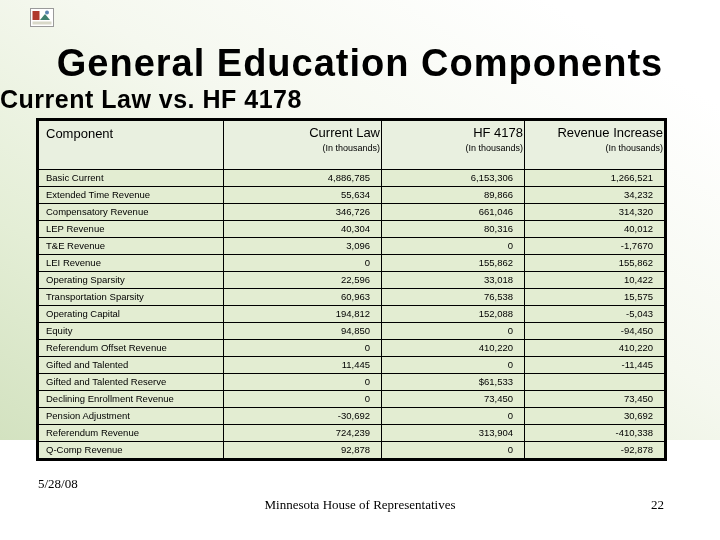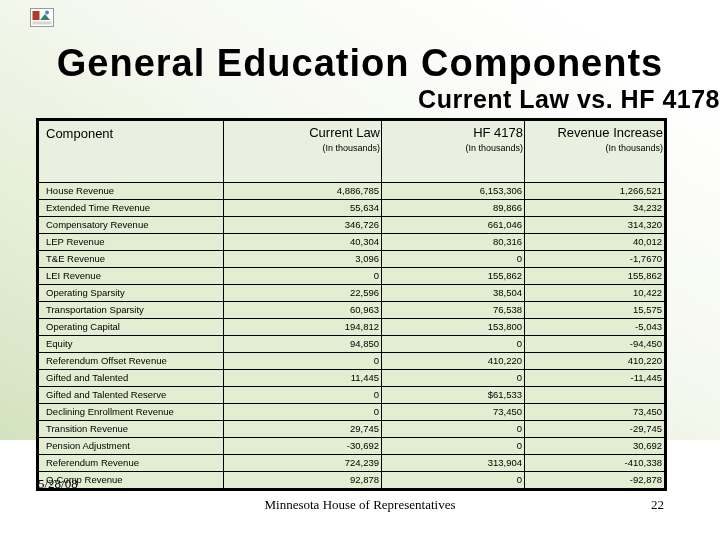--- a/index.html
+++ b/index.html
@@ -7,36 +7,36 @@
   .slide{
     position:relative;width:720px;height:440px;
     background:linear-gradient(to bottom left,#ffffff 12%,#f5f8ef 45%,#e4eed6 75%,#d3e2c0 100%);
   }
   .broken-img{position:absolute;left:30px;top:8px;width:24px;height:19px;}
   .slide-title{
     position:absolute;top:44px;left:0;right:0;margin:0;text-align:center;
     font-size:38px;line-height:1;font-weight:900;letter-spacing:1px;
   }
   .slide-subtitle{
-    position:absolute;top:87px;left:0;right:0;margin:0;text-align:right;
+    position:absolute;top:87px;left:0;right:0;margin:0;text-align:left;
     font-size:25px;line-height:1;font-weight:900;letter-spacing:0.5px;
   }
   table.rev{
     position:absolute;left:36px;top:118px;width:628px;
     border-collapse:collapse;table-layout:fixed;
     border:3px solid #000;background:#e6efd9;
   }
   table.rev th,table.rev td{border:1.6px solid #000;overflow:hidden;white-space:nowrap;}
   thead th{height:40px;font-weight:normal;background:#e9f0e0;}
-  th.comp-h{text-align:left;vertical-align:top;padding:5px 0 16px 7px;font-size:13px;}
+  th.comp-h{text-align:left;vertical-align:top;padding:5px 0 3px 7px;font-size:13px;}
   th.num-h{text-align:right;vertical-align:top;padding-top:4px;font-size:13px;}
   .subunit{font-size:9px;margin-top:3px;}
   tbody td{height:16px;line-height:16px;font-size:9.5px;background:#e3edd2;}
   td.label-col{text-align:left;padding:0 0 0 7px;}
-  td.num-col{text-align:right;padding:0 2px 0 0;}
+  td.num-col{text-align:right;padding:0 11px 0 0;}
   .footer-date{position:absolute;left:38px;top:476px;font-family:Liberation Serif, serif;font-size:13px;}
   .footer-org{position:absolute;left:0;right:0;top:497px;text-align:center;font-family:"Liberation Serif",serif;font-size:13px;}
   .footer-page{position:absolute;right:56px;top:497px;font-family:"Liberation Serif",serif;font-size:13px;}
 </style>
 </head>
 <body>
 
 <div class="slide">
 
   <span class="broken-img">
@@ -73,21 +73,21 @@
           <div class="subunit">(In thousands)</div>
         </th>
         <th class="num-h">
           <div>Revenue Increase</div>
           <div class="subunit">(In thousands)</div>
         </th>
       </tr>
     </thead>
     <tbody>
         <tr>
-          <td class="label-col">House Revenue</td>
+          <td class="label-col">Basic Current</td>
           <td class="num-col">4,886,785</td>
           <td class="num-col">6,153,306</td>
           <td class="num-col">1,266,521</td>
         </tr>
         <tr>
           <td class="label-col">Extended Time Revenue</td>
           <td class="num-col">55,634</td>
           <td class="num-col">89,866</td>
           <td class="num-col">34,232</td>
         </tr>
@@ -111,33 +111,33 @@
         </tr>
         <tr>
           <td class="label-col">LEI Revenue</td>
           <td class="num-col">0</td>
           <td class="num-col">155,862</td>
           <td class="num-col">155,862</td>
         </tr>
         <tr>
           <td class="label-col">Operating Sparsity</td>
           <td class="num-col">22,596</td>
-          <td class="num-col">38,504</td>
+          <td class="num-col">33,018</td>
           <td class="num-col">10,422</td>
         </tr>
         <tr>
           <td class="label-col">Transportation Sparsity</td>
           <td class="num-col">60,963</td>
           <td class="num-col">76,538</td>
           <td class="num-col">15,575</td>
         </tr>
         <tr>
           <td class="label-col">Operating Capital</td>
           <td class="num-col">194,812</td>
-          <td class="num-col">153,800</td>
+          <td class="num-col">152,088</td>
           <td class="num-col">-5,043</td>
         </tr>
         <tr>
           <td class="label-col">Equity</td>
           <td class="num-col">94,850</td>
           <td class="num-col">0</td>
           <td class="num-col">-94,450</td>
         </tr>
         <tr>
           <td class="label-col">Referendum Offset Revenue</td>
@@ -157,26 +157,20 @@
           <td class="num-col">$61,533</td>
           <td class="num-col"></td>
         </tr>
         <tr>
           <td class="label-col">Declining Enrollment Revenue</td>
           <td class="num-col">0</td>
           <td class="num-col">73,450</td>
           <td class="num-col">73,450</td>
         </tr>
         <tr>
-          <td class="label-col">Transition Revenue</td>
-          <td class="num-col">29,745</td>
-          <td class="num-col">0</td>
-          <td class="num-col">-29,745</td>
-        </tr>
-        <tr>
           <td class="label-col">Pension Adjustment</td>
           <td class="num-col">-30,692</td>
           <td class="num-col">0</td>
           <td class="num-col">30,692</td>
         </tr>
         <tr>
           <td class="label-col">Referendum Revenue</td>
           <td class="num-col">724,239</td>
           <td class="num-col">313,904</td>
           <td class="num-col">-410,338</td>

